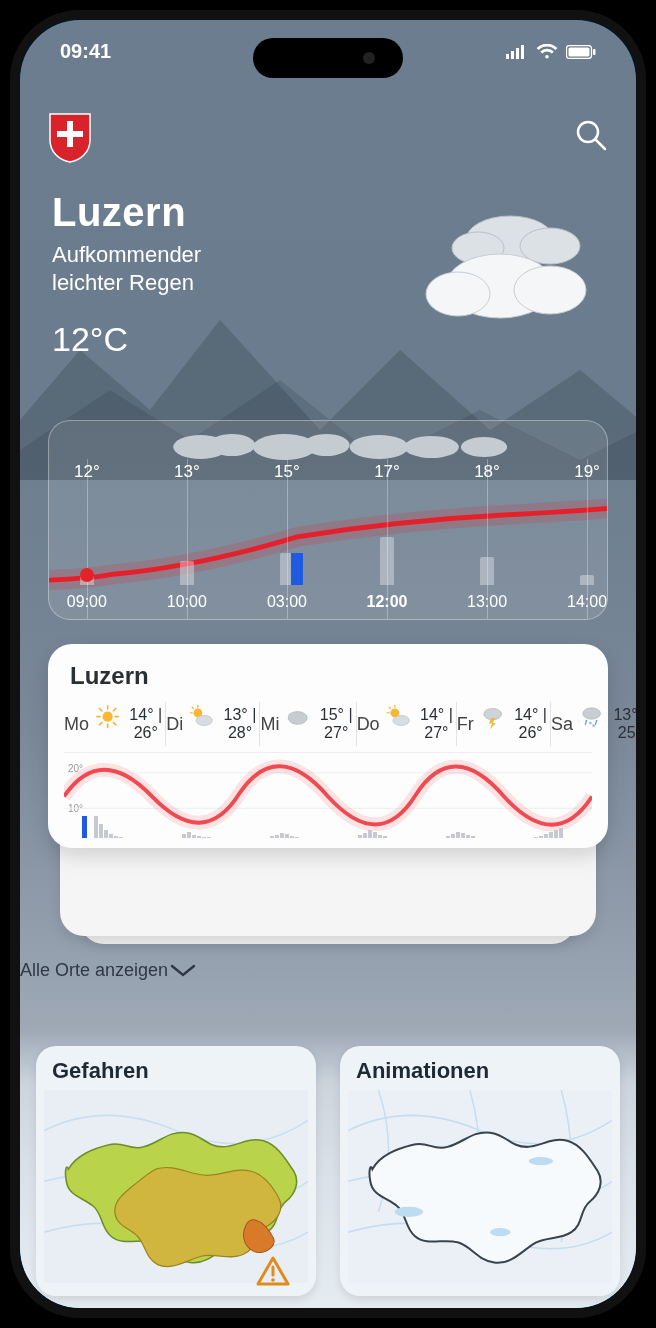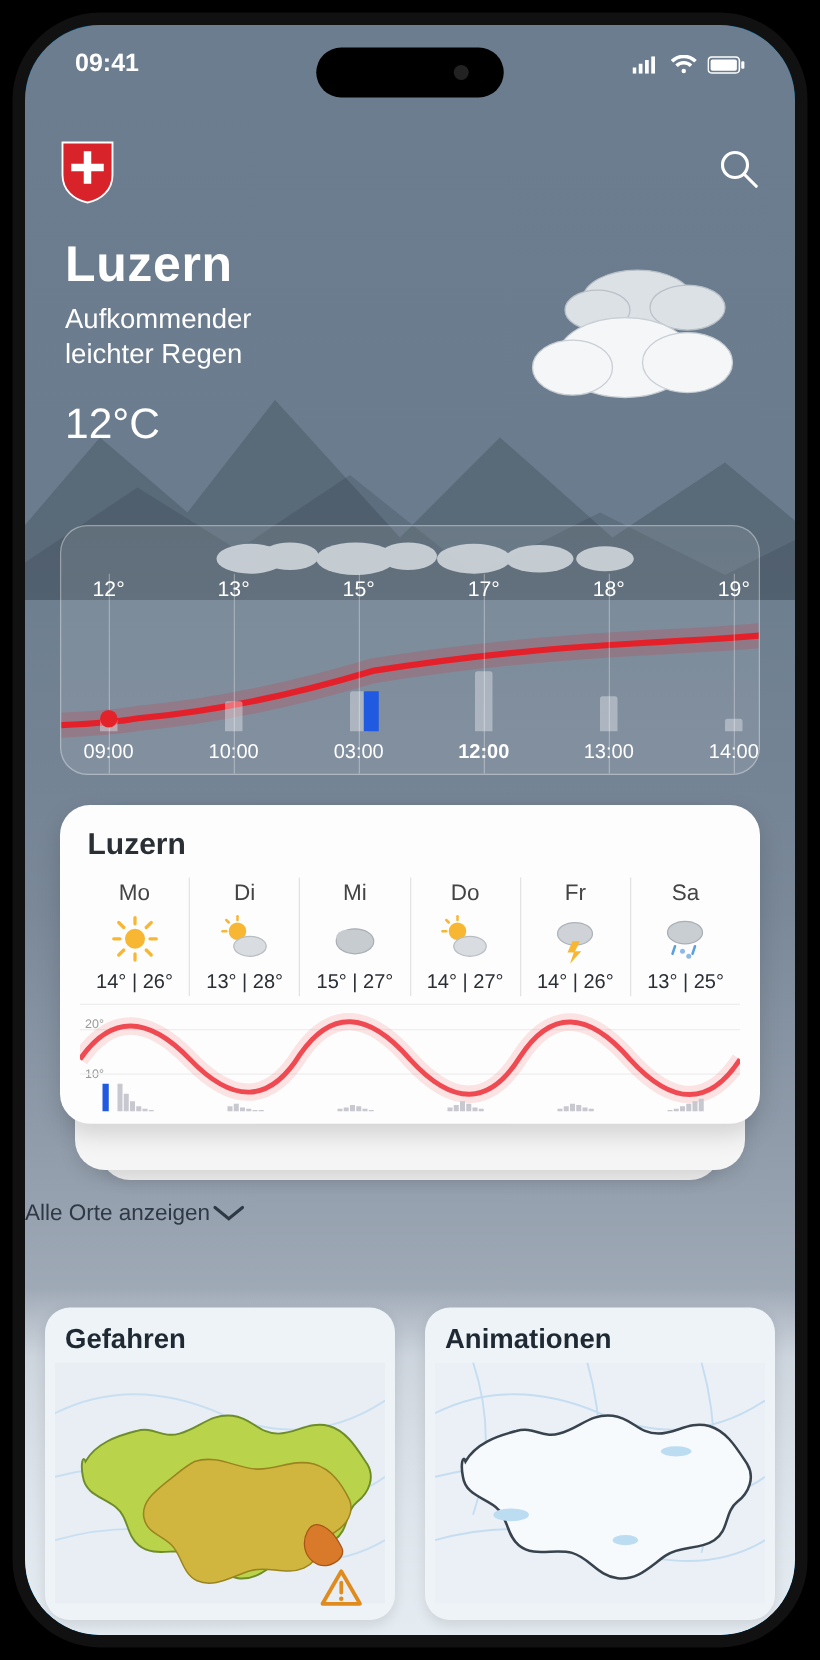--- a/index.html
+++ b/index.html
@@ -101,21 +101,21 @@
     background:#f5f5f5; border-radius:24px; z-index:-0;
     box-shadow:0 6px 14px rgba(0,0,0,0.10);
   }
   .weekly-stack2 {
     position:absolute; top:624px; left:60px; right:60px; height:300px;
     background:#eee; border-radius:24px;
     box-shadow:0 4px 10px rgba(0,0,0,0.08);
   }
   .weekly-title { font-size:24px; font-weight:700; margin-left:6px; }
   .weekly-row { display:flex; margin-top:12px; }
-  .weekly-col { flex:1; text-align:center; display:flex; flex-direction:column; align-items:center; gap:6px; border-left:1px solid #e3e3e3; padding:2px 0; }
+  .weekly-col { flex:1; text-align:center; display:flex; align-items:center; gap:6px; border-left:1px solid #e3e3e3; padding:2px 0; }
   .weekly-col:first-child { border-left:none; }
   .weekly-day { font-size:18px; color:#444; }
   .weekly-icon { width:40px; height:40px; }
   .weekly-temps { font-size:16px; color:#2a2f35; }
   .weekly-chart { position:relative; height:86px; margin-top:6px; border-top:1px solid #eee; }
   .weekly-chart svg { position:absolute; top:0; left:0; width:100%; height:100%; }
   .weekly-tick { position:absolute; left:4px; font-size:10px; color:#999; }
   .weekly-bars { position:absolute; bottom:0; left:0; right:0; height:30px; display:flex; }
   .weekly-bar-group { flex:1; display:flex; justify-content:center; align-items:flex-end; gap:1px; }
   .weekly-bar { width:4px; background:#c8c8d0; }

